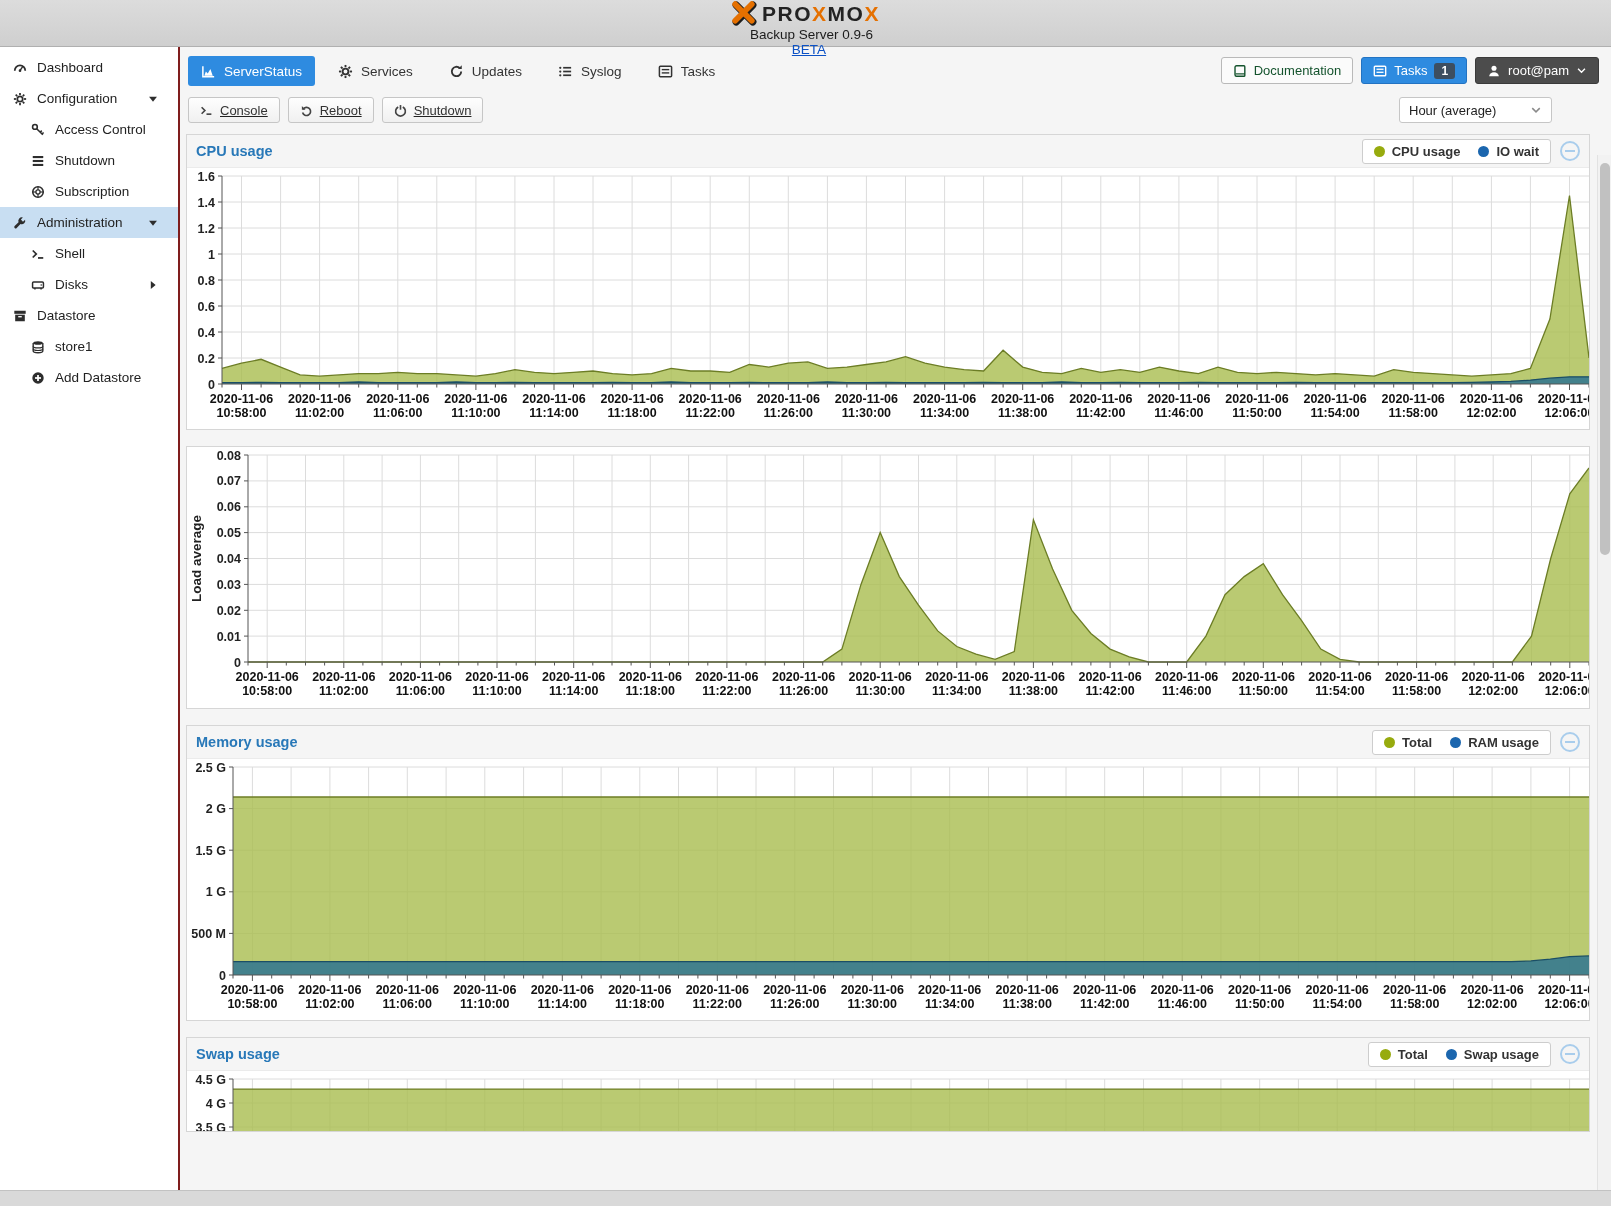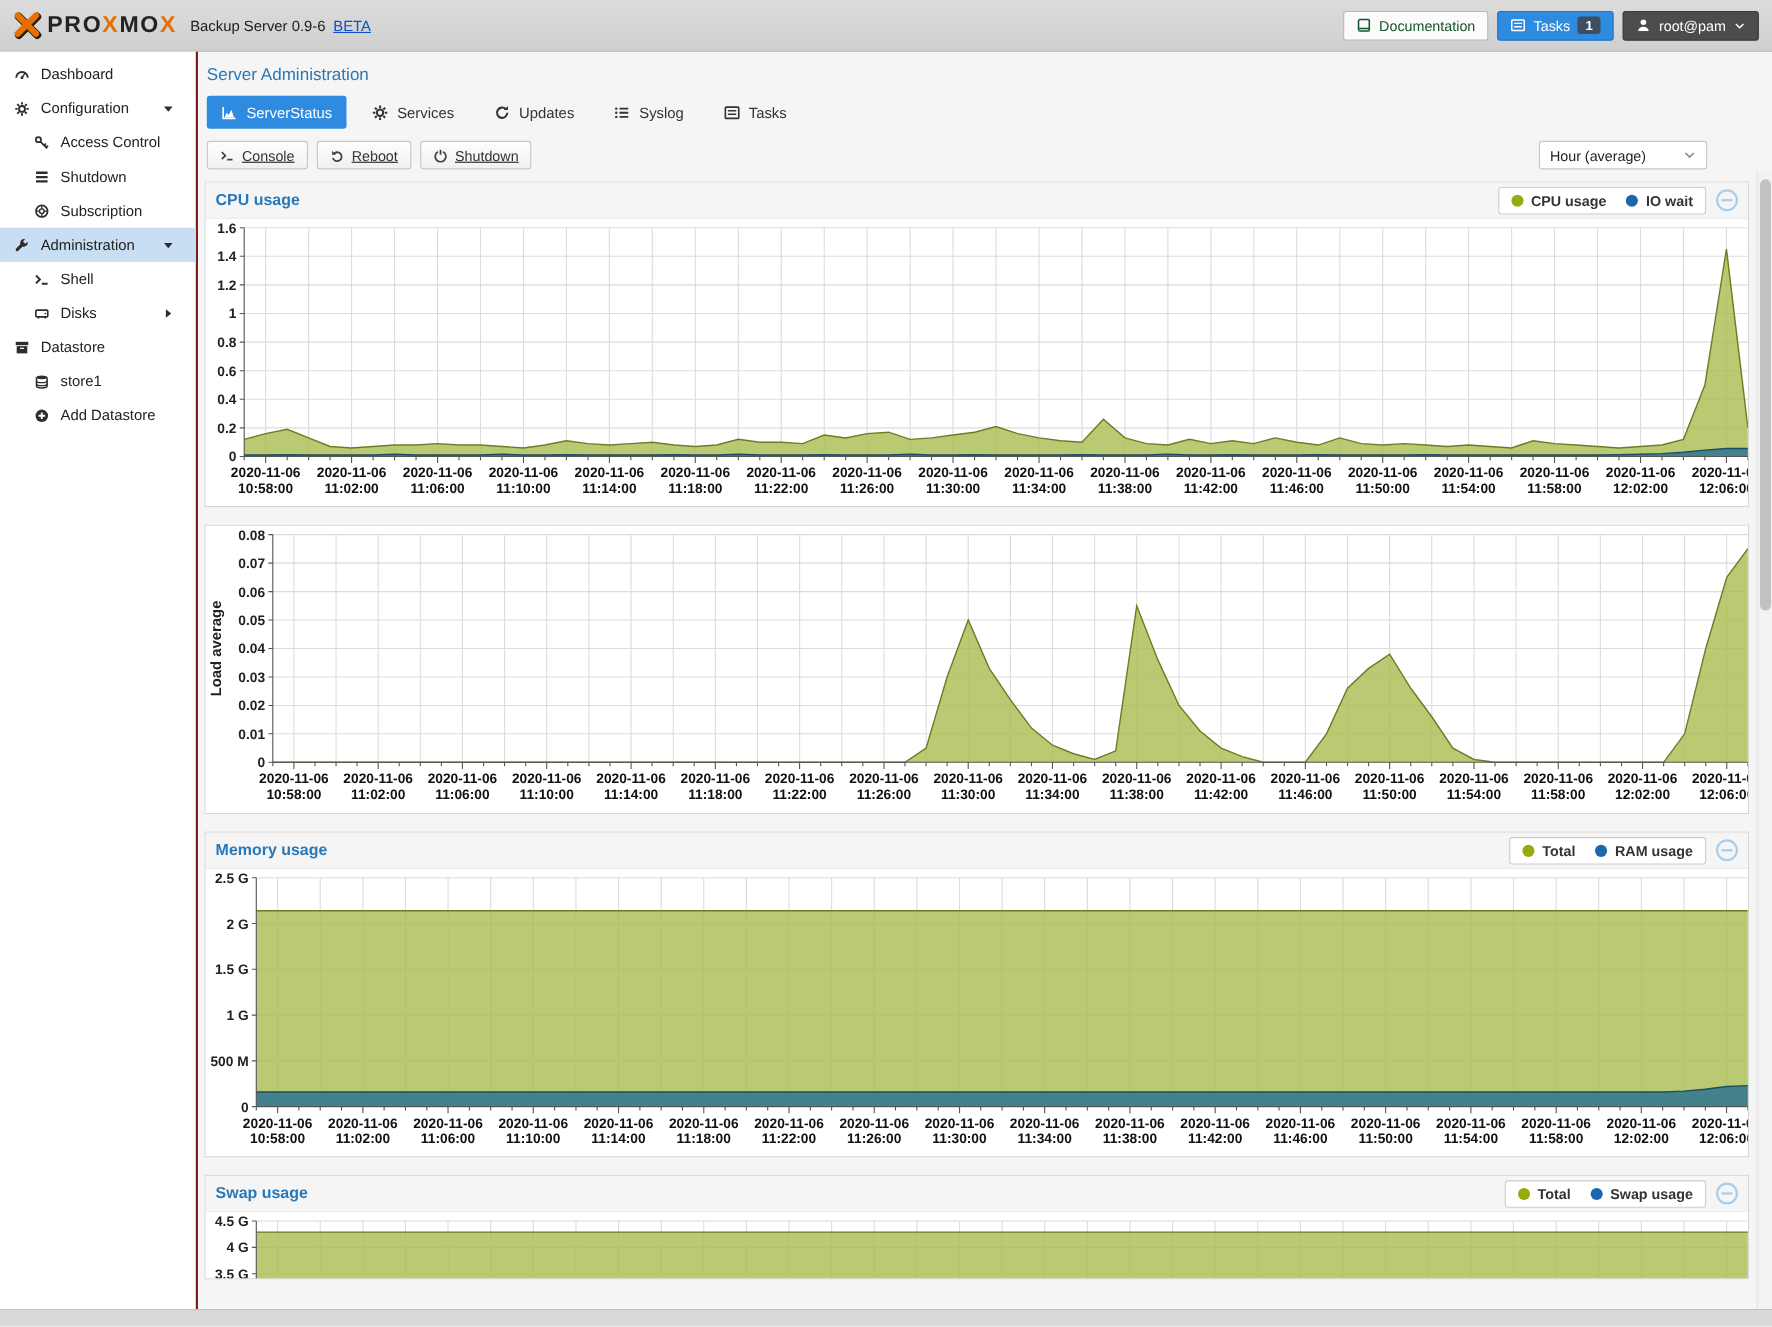--- a/index.html
+++ b/index.html
@@ -7,21 +7,21 @@
   body {
     width:1611px; height:1206px; overflow:hidden;
     font-family:"Liberation Sans","DejaVu Sans",sans-serif;
     font-size:13px; color:#222; background:#f5f5f5;
   }
   .icon { display:inline-flex; align-items:center; justify-content:center; }
   .icon svg { display:block; }
 
   
   .topbar { height:47px; background:linear-gradient(#dcdcdc,#cfcfcf);
-    border-bottom:1px solid #b0b0b0; display:flex; align-items:center; padding:0 12px; }
+    border-bottom:1px solid #b0b0b0; display:flex; align-items:center; padding:0 12px;flex-direction:column; }
   .brand { display:flex; align-items:center; }
   .logo-x svg { width:27px; height:27px; }
   .logo-word { font-size:21px; font-weight:bold; letter-spacing:1.5px; color:#232323; margin-left:4px; }
   .logo-word .ox { color:#e57000; }
   .version { margin-left:12px; font-size:13.5px; color:#1c1c1c; }
   .beta { color:#0b51c5; text-decoration:underline; margin-left:7px; font-size:13.5px; cursor:pointer; }
   .topbar-right { margin-left:auto; display:flex; gap:8px; align-items:center; }
   .tb-btn { height:27px; display:flex; align-items:center; gap:7px; padding:0 11px;
     border-radius:3px; font-size:13px; cursor:pointer; }
   .tb-btn .icon svg { width:14px; height:14px; }
@@ -277,21 +277,20 @@
             <circle cx="8" cy="8" r="6.5" fill="currentColor"></circle>
             <line x1="8" y1="4.6" x2="8" y2="11.4" stroke="#fff" stroke-width="2"></line>
             <line x1="4.6" y1="8" x2="11.4" y2="8" stroke="#fff" stroke-width="2"></line>
           </svg>
         </span>
         <span>Add Datastore</span>
       </div>
     </aside>
 
   <main class="content">
-    <div class="page-title">Server Administration</div>
     <nav class="tabbar">
         <div class="tab active">
           <span class="icon">
             <svg viewBox="0 0 16 16">
               <path d="M2 2.5V13.5H14" stroke="currentColor" stroke-width="1.6" fill="none"></path>
               <path d="M3.5 12.5L5.2 8l2 2.2 2.8-5 2.5 7.3z" fill="currentColor"></path>
             </svg>
           </span>
           <span>ServerStatus</span>
         </div>

